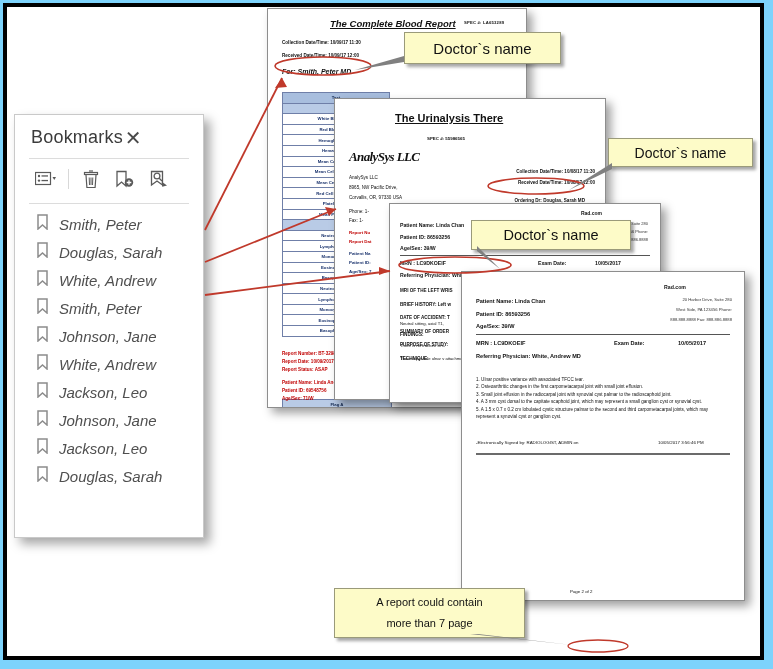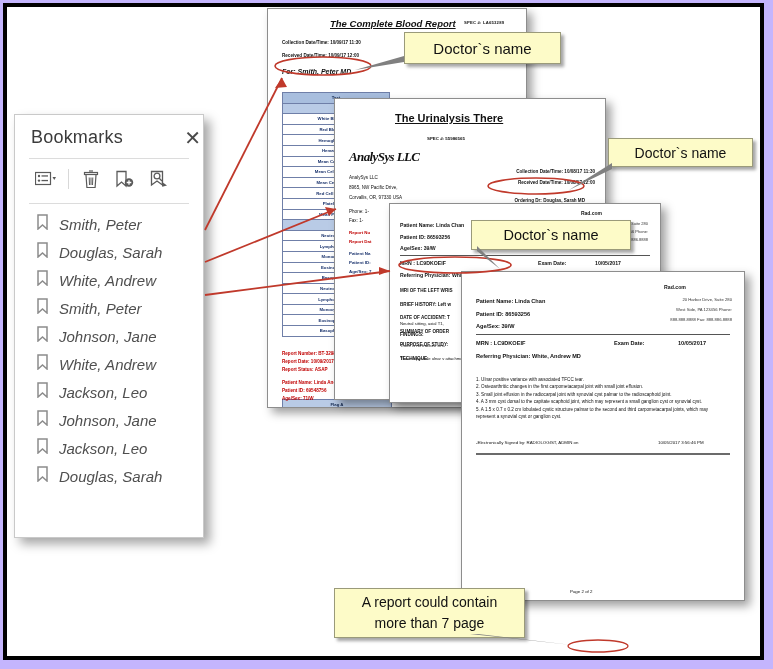--- a/index.html
+++ b/index.html
@@ -1,27 +1,27 @@
 <!DOCTYPE html>
 <html><head>
 <meta charset="utf-8">
 <style>
   html,body{margin:0;padding:0;background:#ffffff;}
   body{font-family:"Liberation Sans",sans-serif;}
-  #stage{position:relative;width:773px;height:669px;overflow:hidden;background:#c4b5fd;}
+  #stage{position:relative;width:773px;height:669px;overflow:hidden;background:#7dd3fc;}
   #frame{position:absolute;left:3px;top:3px;width:761px;height:657px;border:4px solid #000;box-sizing:border-box;background:#fff;}
 
   
   #bookmarks{
     position:absolute;left:14px;top:114px;width:190px;height:424px;
     background:#fff;border:1px solid #c9c9c9;
     box-shadow:6px 6px 10px rgba(0,0,0,.35);
     box-sizing:border-box;
   }
-  #bm-head{display:flex;align-items:center;justify-content:space-between;padding:12px 0 6px 16px;}
+  #bm-head{display:flex;align-items:center;justify-content:flex-start;padding:12px 7px 6px 16px;}
   #bm-title{font-size:18px;color:#3b3b3b;letter-spacing:.2px;}
   #bm-close{font-size:20px;color:#4a4a4a;line-height:1;cursor:pointer;padding:0 2px;}
   #bm-rule1,#bm-rule2{height:1px;background:#dcdcdc;margin:4px 14px 0 14px;}
   #bm-tools{display:flex;align-items:center;gap:0px;padding:7px 10px 7px 14px;}
   .tool{width:34px;height:26px;display:flex;align-items:center;justify-content:center;cursor:pointer;}
   .vsep{width:1px;height:20px;background:#d8d8d8;margin:0 5px;}
   #bm-list{padding-top:6px;font-style:italic;}
   .bm-item{display:flex;align-items:center;gap:11px;padding:4px 0 4px 22px;cursor:pointer;}
   .bm-item .label{font-size:15px;color:#4f4f4f;white-space:nowrap;}
 
@@ -78,21 +78,21 @@
   .m2-signdate{position:absolute;left:196px;font-size:4.4px;color:#111;}
   .m2-botrule{position:absolute;left:14px;right:14px;height:2px;background:#6b6b6b;}
   .m2-pagenum{position:absolute;left:108px;font-size:4.4px;color:#111;}
 
   
   .callout{position:absolute;background:#fdfbc8;border:1px solid #9a9a7a;box-shadow:3px 3px 3px rgba(0,0,0,.35);
            display:flex;align-items:center;justify-content:center;text-align:center;color:#111;}
   #co1{left:404px;top:32px;width:155px;height:30px;font-size:15px;}
   #co2{left:608px;top:138px;width:143px;height:27px;font-size:14px;}
   #co3{left:471px;top:220px;width:158px;height:28px;font-size:14.5px;}
-  #co4{left:334px;top:588px;width:189px;height:48px;font-size:14px;line-height:21px;}
+  #co4{left:334px;top:588px;width:189px;height:48px;font-size:11px;line-height:21px;}
 
   
   #ov{position:absolute;left:0;top:0;width:773px;height:669px;pointer-events:none;}
 </style>
 </head>
 <body>
 
 <div id="stage">
   <div id="frame"></div>
 

